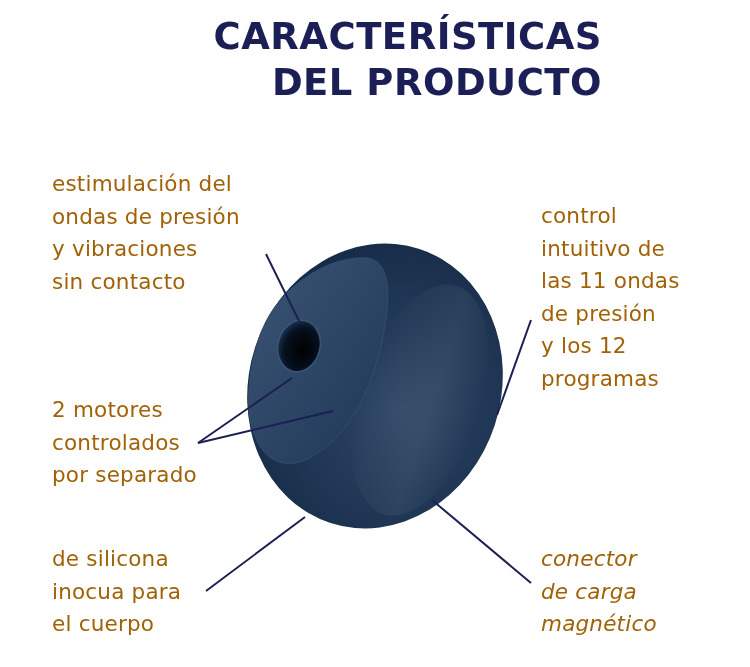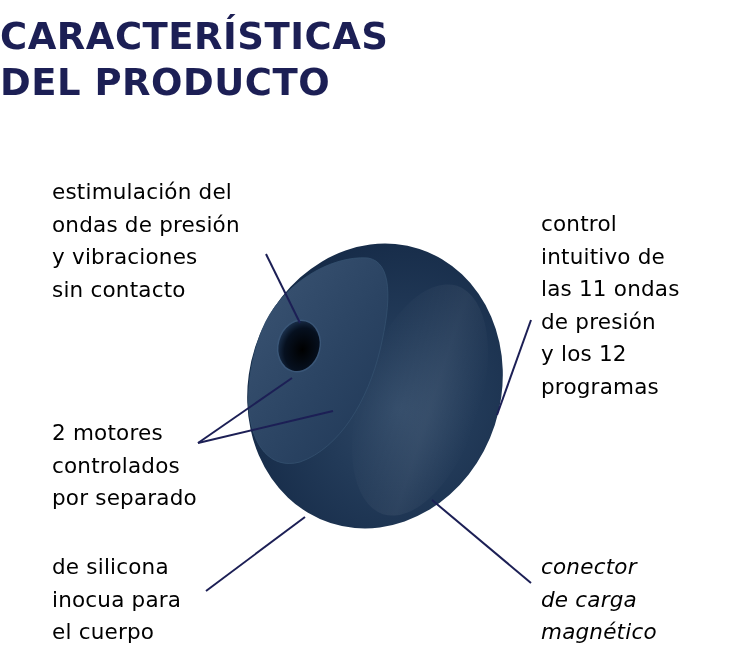--- a/index.html
+++ b/index.html
@@ -13,37 +13,36 @@
       position: relative;
       overflow: hidden;
       font-family: "DejaVu Sans", "Liberation Sans", sans-serif;
       color: #1c1f55;
     }
     .title {
       position: absolute;
       left: 0;
       top: 14px;
       width: 602px;
-      text-align: left;
+      text-align: right;
       font-family: "DejaVu Sans", sans-serif;
       font-weight: bold;
       font-size: 37px;
       line-height: 46px;
       letter-spacing: 0.5px;
       color: #1c1f55;
     }
     .title span { display: block; }
     .label {
       position: absolute;
       font-size: 21.5px;
       line-height: 32.5px;
-      color: #000000;
+      color: #a16207;
       white-space: nowrap;
       letter-spacing: 0.2px;
-      margin-top: 8px;
     }
     .label span { display: block; }
     svg.art {
       position: absolute;
       left: 0;
       top: 0;
     }
   </style>
 </head>
 <body>
@@ -96,21 +95,21 @@
   </g>
 </svg>
 
 <div class="label" style="left:52px; top:168px;">
   <span>estimulación del</span>
   <span>ondas de presión</span>
   <span>y vibraciones</span>
   <span>sin contacto</span>
 </div>
 
-<div class="label" style="left:52px; top:409px;">
+<div class="label" style="left:52px; top:394px;">
   <span>2 motores</span>
   <span>controlados</span>
   <span>por separado</span>
 </div>
 
 <div class="label" style="left:52px; top:543px;">
   <span>de silicona</span>
   <span>inocua para</span>
   <span>el cuerpo</span>
 </div>

